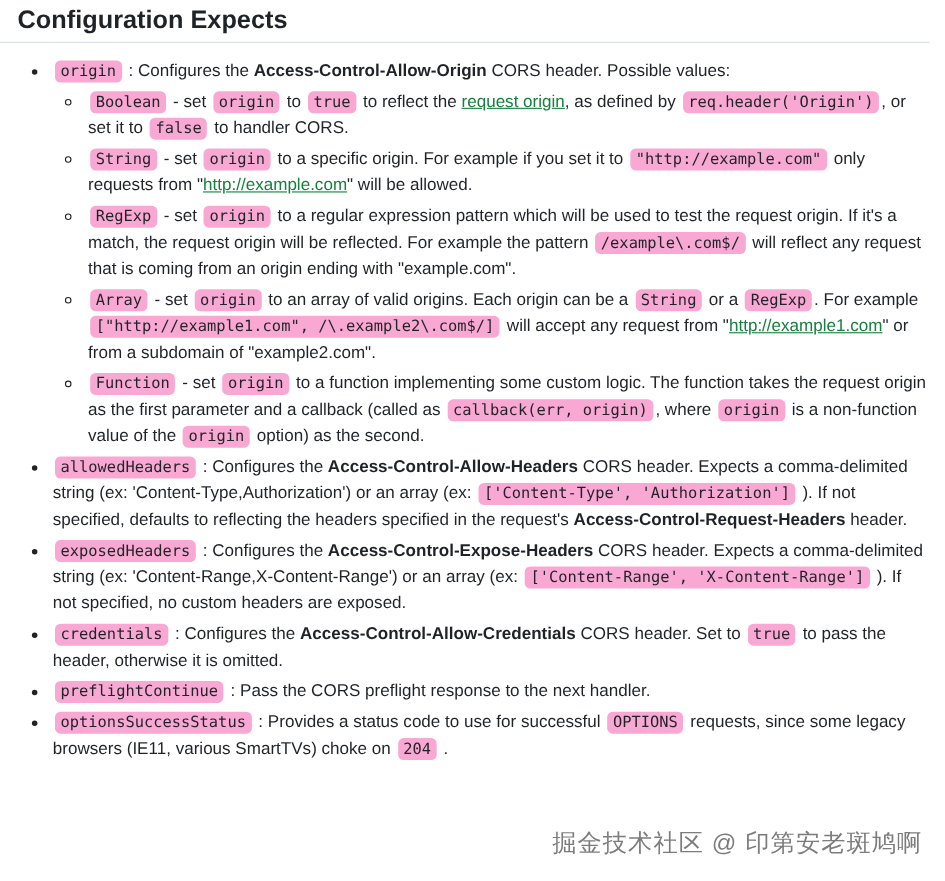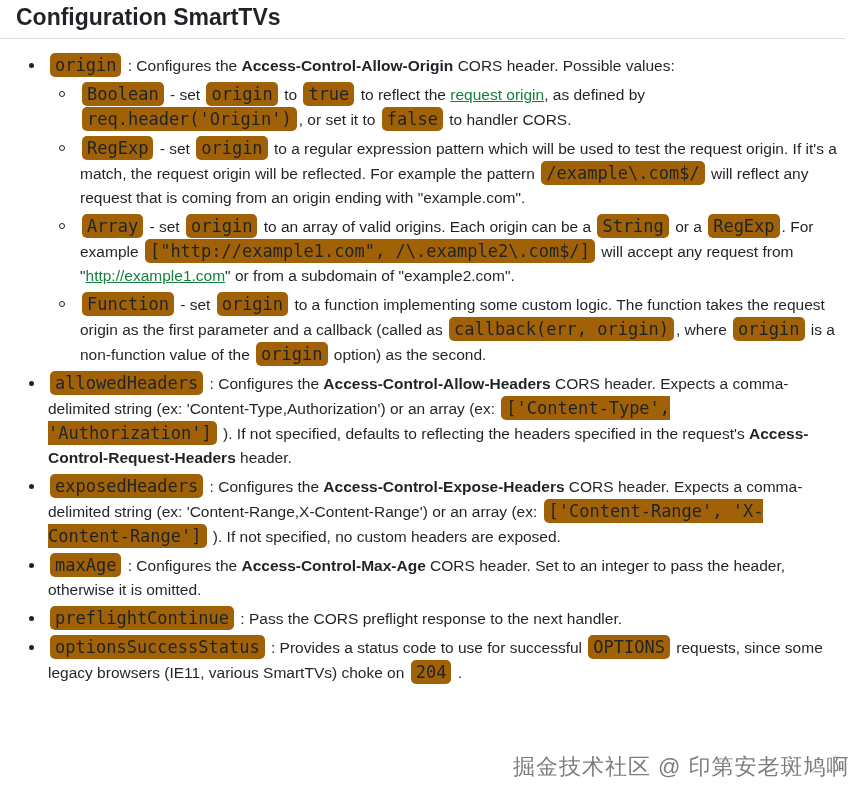--- a/index.html
+++ b/index.html
@@ -21,43 +21,46 @@
       width: 5px; height: 5px; border-radius: 50%; background: #1f2328;
     }
     ul.sub { margin: 0; padding-left: 32px; list-style: none; }
     ul.sub > li { position: relative; line-height: 24px; margin-top: 4px; }
     ul.sub > li::before {
       content: ""; position: absolute; left: -21px; top: 9px;
       width: 4px; height: 4px; border-radius: 50%; border: 1px solid #1f2328;
     }
     code {
       font-family: "DejaVu Sans Mono", "Liberation Mono", monospace;
-      font-size: 17px; background: #a16207; border-radius: 5px;
+      font-size: 14px; background: #f9a8d4; border-radius: 5px;
       padding: 2px 5px; margin: 0 2px;
     }
     b { font-weight: 700; }
     a { color: #15803d; text-decoration: underline; }
     .watermark {
-      position: absolute; left: 513px; top: 752px;
+      position: absolute; left: 502px; top: 752px;
       font-size: 22px; color: rgba(80,80,80,0.75);
       letter-spacing: 1px; pointer-events: none;
       text-shadow: 0 0 2px #fff;
     }
   </style>
 </head>
 <body>
 
-<h2>Configuration SmartTVs</h2>
+<h2>Configuration Expects</h2>
 
 <ul class="top">
   <li>
     <code>origin</code><span> : Configures the </span><b>Access-Control-Allow-Origin</b><span> CORS header. Possible values:</span>
     <ul class="sub">
       <li>
         <code>Boolean</code><span> - set </span><code>origin</code><span> to </span><code>true</code><span> to reflect the </span><a>request origin</a><span>, as defined by </span><code>req.header('Origin')</code><span>, or set it to </span><code>false</code><span> to handler CORS.</span>
+      </li>
+      <li>
+        <code>String</code><span> - set </span><code>origin</code><span> to a specific origin. For example if you set it to </span><code>"http://example.com"</code><span> only requests from "</span><a>http://example.com</a><span>" will be allowed.</span>
       </li>
       <li>
         <code>RegExp</code><span> - set </span><code>origin</code><span> to a regular expression pattern which will be used to test the request origin. If it's a match, the request origin will be reflected. For example the pattern </span><code>/example\.com$/</code><span> will reflect any request that is coming from an origin ending with "example.com".</span>
       </li>
       <li>
         <code>Array</code><span> - set </span><code>origin</code><span> to an array of valid origins. Each origin can be a </span><code>String</code><span> or a </span><code>RegExp</code><span>. For example </span><code>["http://example1.com", /\.example2\.com$/]</code><span> will accept any request from "</span><a>http://example1.com</a><span>" or from a subdomain of "example2.com".</span>
       </li>
       <li>
         <code>Function</code><span> - set </span><code>origin</code><span> to a function implementing some custom logic. The function takes the request origin as the first parameter and a callback (called as </span><code>callback(err, origin)</code><span>, where </span><code>origin</code><span> is a non-function value of the </span><code>origin</code><span> option) as the second.</span>
       </li>
@@ -66,24 +69,24 @@
 
 
   <li>
     <code>allowedHeaders</code><span> : Configures the </span><b>Access-Control-Allow-Headers</b><span> CORS header. Expects a comma-delimited string (ex: 'Content-Type,Authorization') or an array (ex: </span><code>['Content-Type', 'Authorization']</code><span> ). If not specified, defaults to reflecting the headers specified in the request's </span><b>Access-Control-Request-Headers</b><span> header.</span>
   </li>
 
   <li>
     <code>exposedHeaders</code><span> : Configures the </span><b>Access-Control-Expose-Headers</b><span> CORS header. Expects a comma-delimited string (ex: 'Content-Range,X-Content-Range') or an array (ex: </span><code>['Content-Range', 'X-Content-Range']</code><span> ). If not specified, no custom headers are exposed.</span>
   </li>
 
+  <li>
+    <code>credentials</code><span> : Configures the </span><b>Access-Control-Allow-Credentials</b><span> CORS header. Set to </span><code>true</code><span> to pass the header, otherwise it is omitted.</span>
+  </li>
 
-  <li>
-    <code>maxAge</code><span> : Configures the </span><b>Access-Control-Max-Age</b><span> CORS header. Set to an integer to pass the header, otherwise it is omitted.</span>
-  </li>
 
   <li>
     <code>preflightContinue</code><span> : Pass the CORS preflight response to the next handler.</span>
   </li>
 
   <li>
     <code>optionsSuccessStatus</code><span> : Provides a status code to use for successful </span><code>OPTIONS</code><span> requests, since some legacy browsers (IE11, various SmartTVs) choke on </span><code>204</code><span> .</span>
   </li>
 </ul>
 

